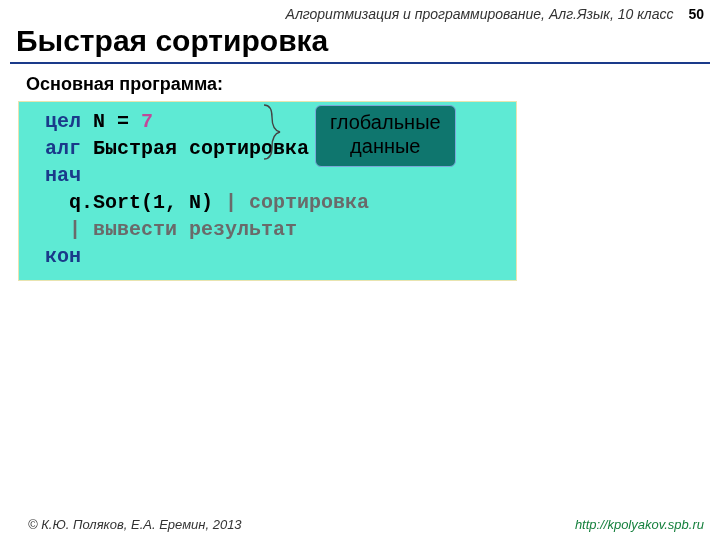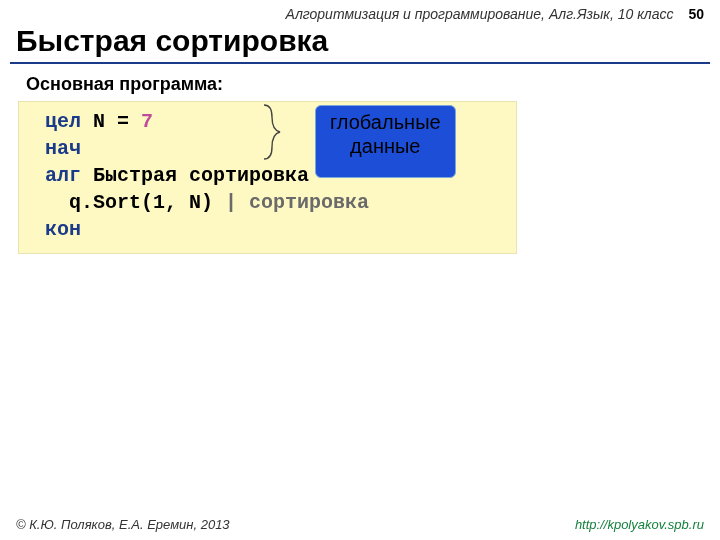--- a/index.html
+++ b/index.html
@@ -5,30 +5,30 @@
   * { margin: 0; padding: 0; box-sizing: border-box; }
   html, body { width: 720px; height: 540px; font-family: Arial, Helvetica, sans-serif; background: #fff; }
   .slide { width: 720px; height: 540px; position: relative; }
   .header { display: flex; justify-content: flex-end; align-items: flex-start; padding: 6px 16px 2px 16px; }
   .header-left { font-style: italic; font-size: 14px; color: #333; }
   .header-right { font-weight: bold; font-size: 14px; color: #000; margin-left: 15px; }
   .title { font-size: 30px; font-weight: bold; padding: 0 16px 4px 16px; color: #000; }
   .title-underline { height: 2px; background: #1a3a8a; margin: 0 10px 10px 10px; }
   .subtitle { font-size: 18px; font-weight: bold; padding: 0 18px 6px 26px; color: #000; }
   .content { position: relative; padding: 0 18px; }
-  .code-box { background: #fef9c3; border: 1px solid #e8e4b0; width: 499px; padding: 6px 2px 10px 14px;
+  .code-box { background: #5eead4; border: 1px solid #e8e4b0; width: 499px; padding: 6px 2px 10px 14px;
               font-family: "Courier New", monospace; font-size: 20px; font-weight: bold; line-height: 1.35; color: #000; }
   .kw { color: #1a3a8a; }
   .num { color: #c04a9a; }
   .comment { color: #6a6a6a; }
   .brace { position: absolute; left: 260px; top: 2px; font-family: serif; color: #444; pointer-events: none; }
   .brace svg path { stroke: #444; stroke-width: 1.4; fill: none; }
-  .annot { position: absolute; left: 315px; top: 4px; background: #1d4ed8; border: 1px solid #7aa7d9;
-           border-radius: 6px; padding: 4px 14px 19px 14px; font-size: 20px; text-align: center; color: #000; line-height: 1.2; }
-  .footer { position: absolute; bottom: 8px; left: 16px; right: 16px; display: flex; justify-content: space-between;
+  .annot { position: absolute; left: 315px; top: 4px; background: #0f766e; border: 1px solid #7aa7d9;
+           border-radius: 6px; padding: 4px 14px 8px 14px; font-size: 20px; text-align: center; color: #000; line-height: 1.2; }
+  .footer { position: absolute; bottom: 8px; left: 28px; right: 16px; display: flex; justify-content: space-between;
             font-style: italic; font-size: 13px; color: #333; }
   .footer a { color: #15803d; text-decoration: none; }
 </style>
 </head>
 <body>
 
 <div class="slide">
 
   <div class="header">
     <div class="header-left">Алгоритмизация и программирование, Алг.Язык, 10 класс</div>
@@ -43,30 +43,34 @@
   <div class="content">
 
     <div class="code-box">
       <div>
         &nbsp;<span class="kw">цел</span>
         <span>N</span>
         <span>=</span>
         <span class="num">7</span>
       </div>
       <div>
-        &nbsp;<span class="kw">нач</span>
+        &nbsp;<span class="kw">алг</span>
+        <span>Быстрая сортировка</span>
       </div>
       <div>
-        &nbsp;<span class="kw">алг</span>
-        <span>Быстрая сортировка</span>
+        &nbsp;<span class="kw">нач</span>
       </div>
       <div>
         &nbsp;&nbsp;&nbsp;<span>q.Sort(1, N)</span>
         <span class="comment">|</span>
         <span class="comment">сортировка</span>
+      </div>
+      <div>
+        &nbsp;&nbsp;&nbsp;<span class="comment">|</span>
+        <span class="comment">вывести результат</span>
       </div>
       <div>
         &nbsp;<span class="kw">кон</span>
       </div>
     </div>
 
     <div class="brace">
       <svg width="24" height="58" viewBox="0 0 24 58">
         <path d="M4 2 Q12 2 12 14 Q12 27 20 29 Q12 31 12 44 Q12 56 4 56"></path>
       </svg>

